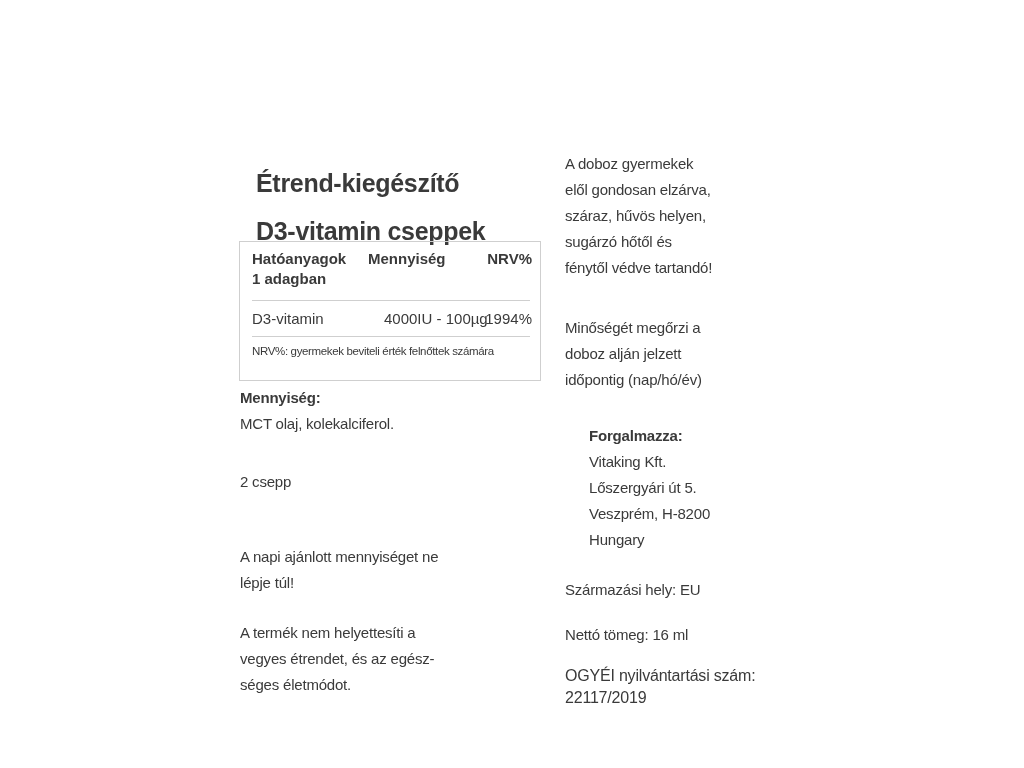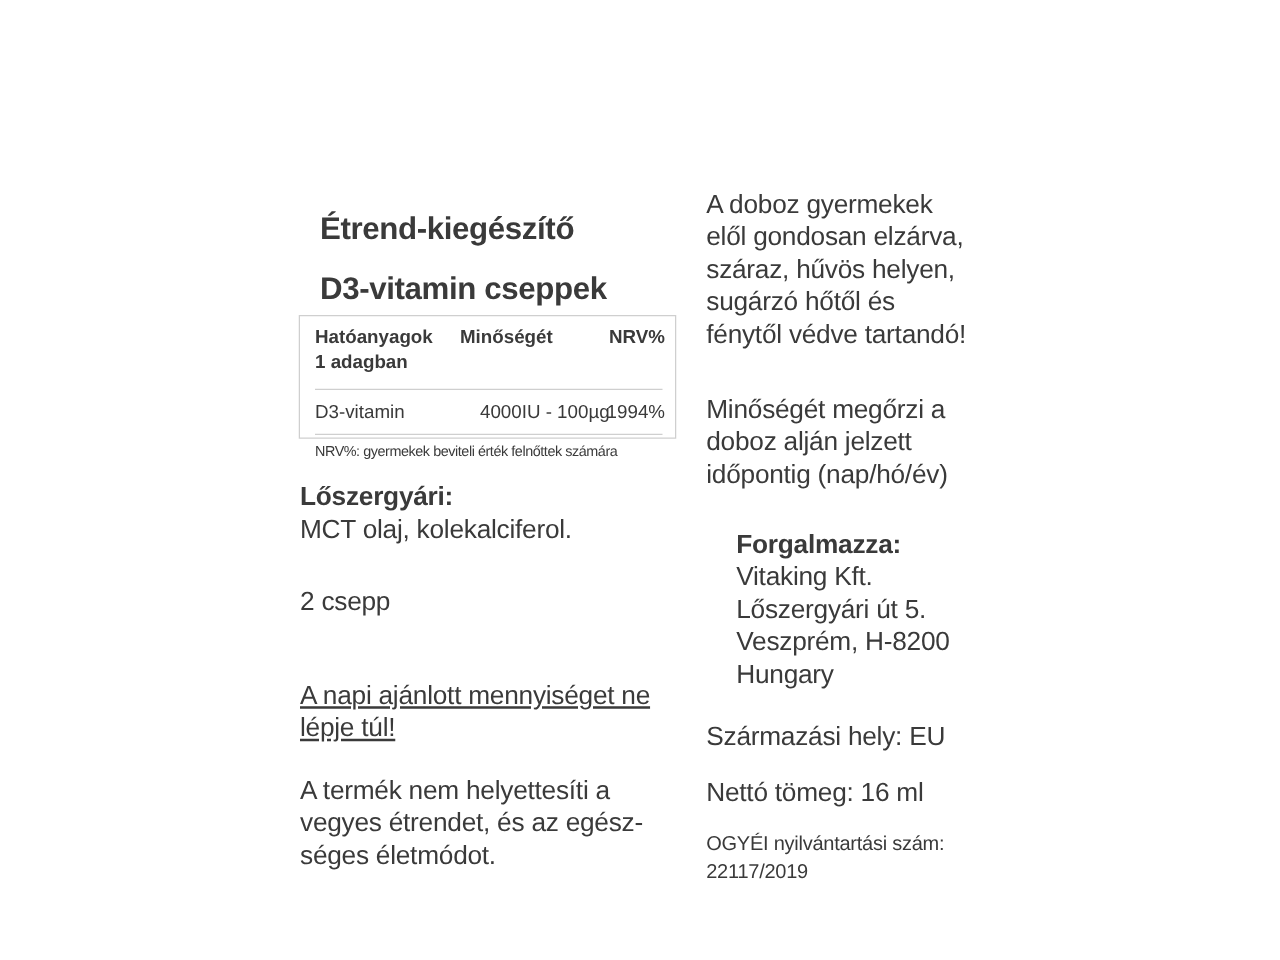--- a/index.html
+++ b/index.html
@@ -31,23 +31,23 @@
       font-size: 25px;
       line-height: 32px;
       letter-spacing: -0.3px;
       margin: 16px;
       color: #3a3a3a;
       white-space: nowrap;
     }
     .nutrition-box {
       position: absolute;
       left: 239px;
-      top: 252px;
+      top: 241px;
       width: 302px;
-      height: 99px;
+      height: 140px;
       border: 1px solid #cfcfcf;
       box-sizing: border-box;
     }
     .nb-head {
       position: absolute;
       left: 12px;
       top: 7px;
       width: 280px;
       font-weight: bold;
       font-size: 15px;
@@ -82,21 +82,21 @@
       left: 12px;
       top: 101px;
       font-size: 11.5px;
       line-height: 16px;
       color: #3a3a3a;
       white-space: nowrap;
       letter-spacing: -0.35px;
     }
     .block {
       position: absolute;
-      font-size: 21px;
+      font-size: 15px;
       line-height: 26px;
       color: #3a3a3a;
       letter-spacing: -0.2px;
     }
     .block .h {
       font-weight: bold;
       display: block;
     }
     .block .t {
       display: block;
@@ -114,43 +114,43 @@
 
   <div class="col-left">
     <div class="title">Étrend-kiegészítő</div>
     <div class="title">D3-vitamin cseppek</div>
   </div>
 
   <div class="nutrition-box">
     <div class="nb-head">
       <span class="c1">Hatóanyagok</span>
       <span class="c1b">1 adagban</span>
-      <span class="c2">Minőségét</span>
+      <span class="c2">Mennyiség</span>
       <span class="c3">NRV%</span>
     </div>
     <div class="nb-divider" style="top:58px;"></div>
     <div class="nb-row">
       <span class="c1">D3-vitamin</span>
       <span class="c2">4000IU - 100µg</span>
       <span class="c3">1994%</span>
     </div>
     <div class="nb-divider" style="top:94px;"></div>
     <div class="nb-note">NRV%: gyermekek beviteli érték felnőttek számára</div>
   </div>
 
   <div class="block" style="left:240px; top:385px; width:320px;">
-    <span class="h">Lőszergyári:</span>
+    <span class="h">Mennyiség:</span>
     <span class="t">MCT olaj, kolekalciferol.</span>
   </div>
 
   <div class="block" style="left:240px; top:469px; width:320px;">
     <span class="t">2 csepp</span>
   </div>
 
-  <div class="block" style="left:240px; top:544px; width:320px;text-decoration:underline;">
+  <div class="block" style="left:240px; top:544px; width:320px;">
     <span class="t">A napi ajánlott mennyiséget ne
 lépje túl!</span>
   </div>
 
   <div class="block" style="left:240px; top:620px; width:320px;">
     <span class="t">A termék nem helyettesíti a
 vegyes étrendet, és az egész-
 séges életmódot.</span>
   </div>
 

